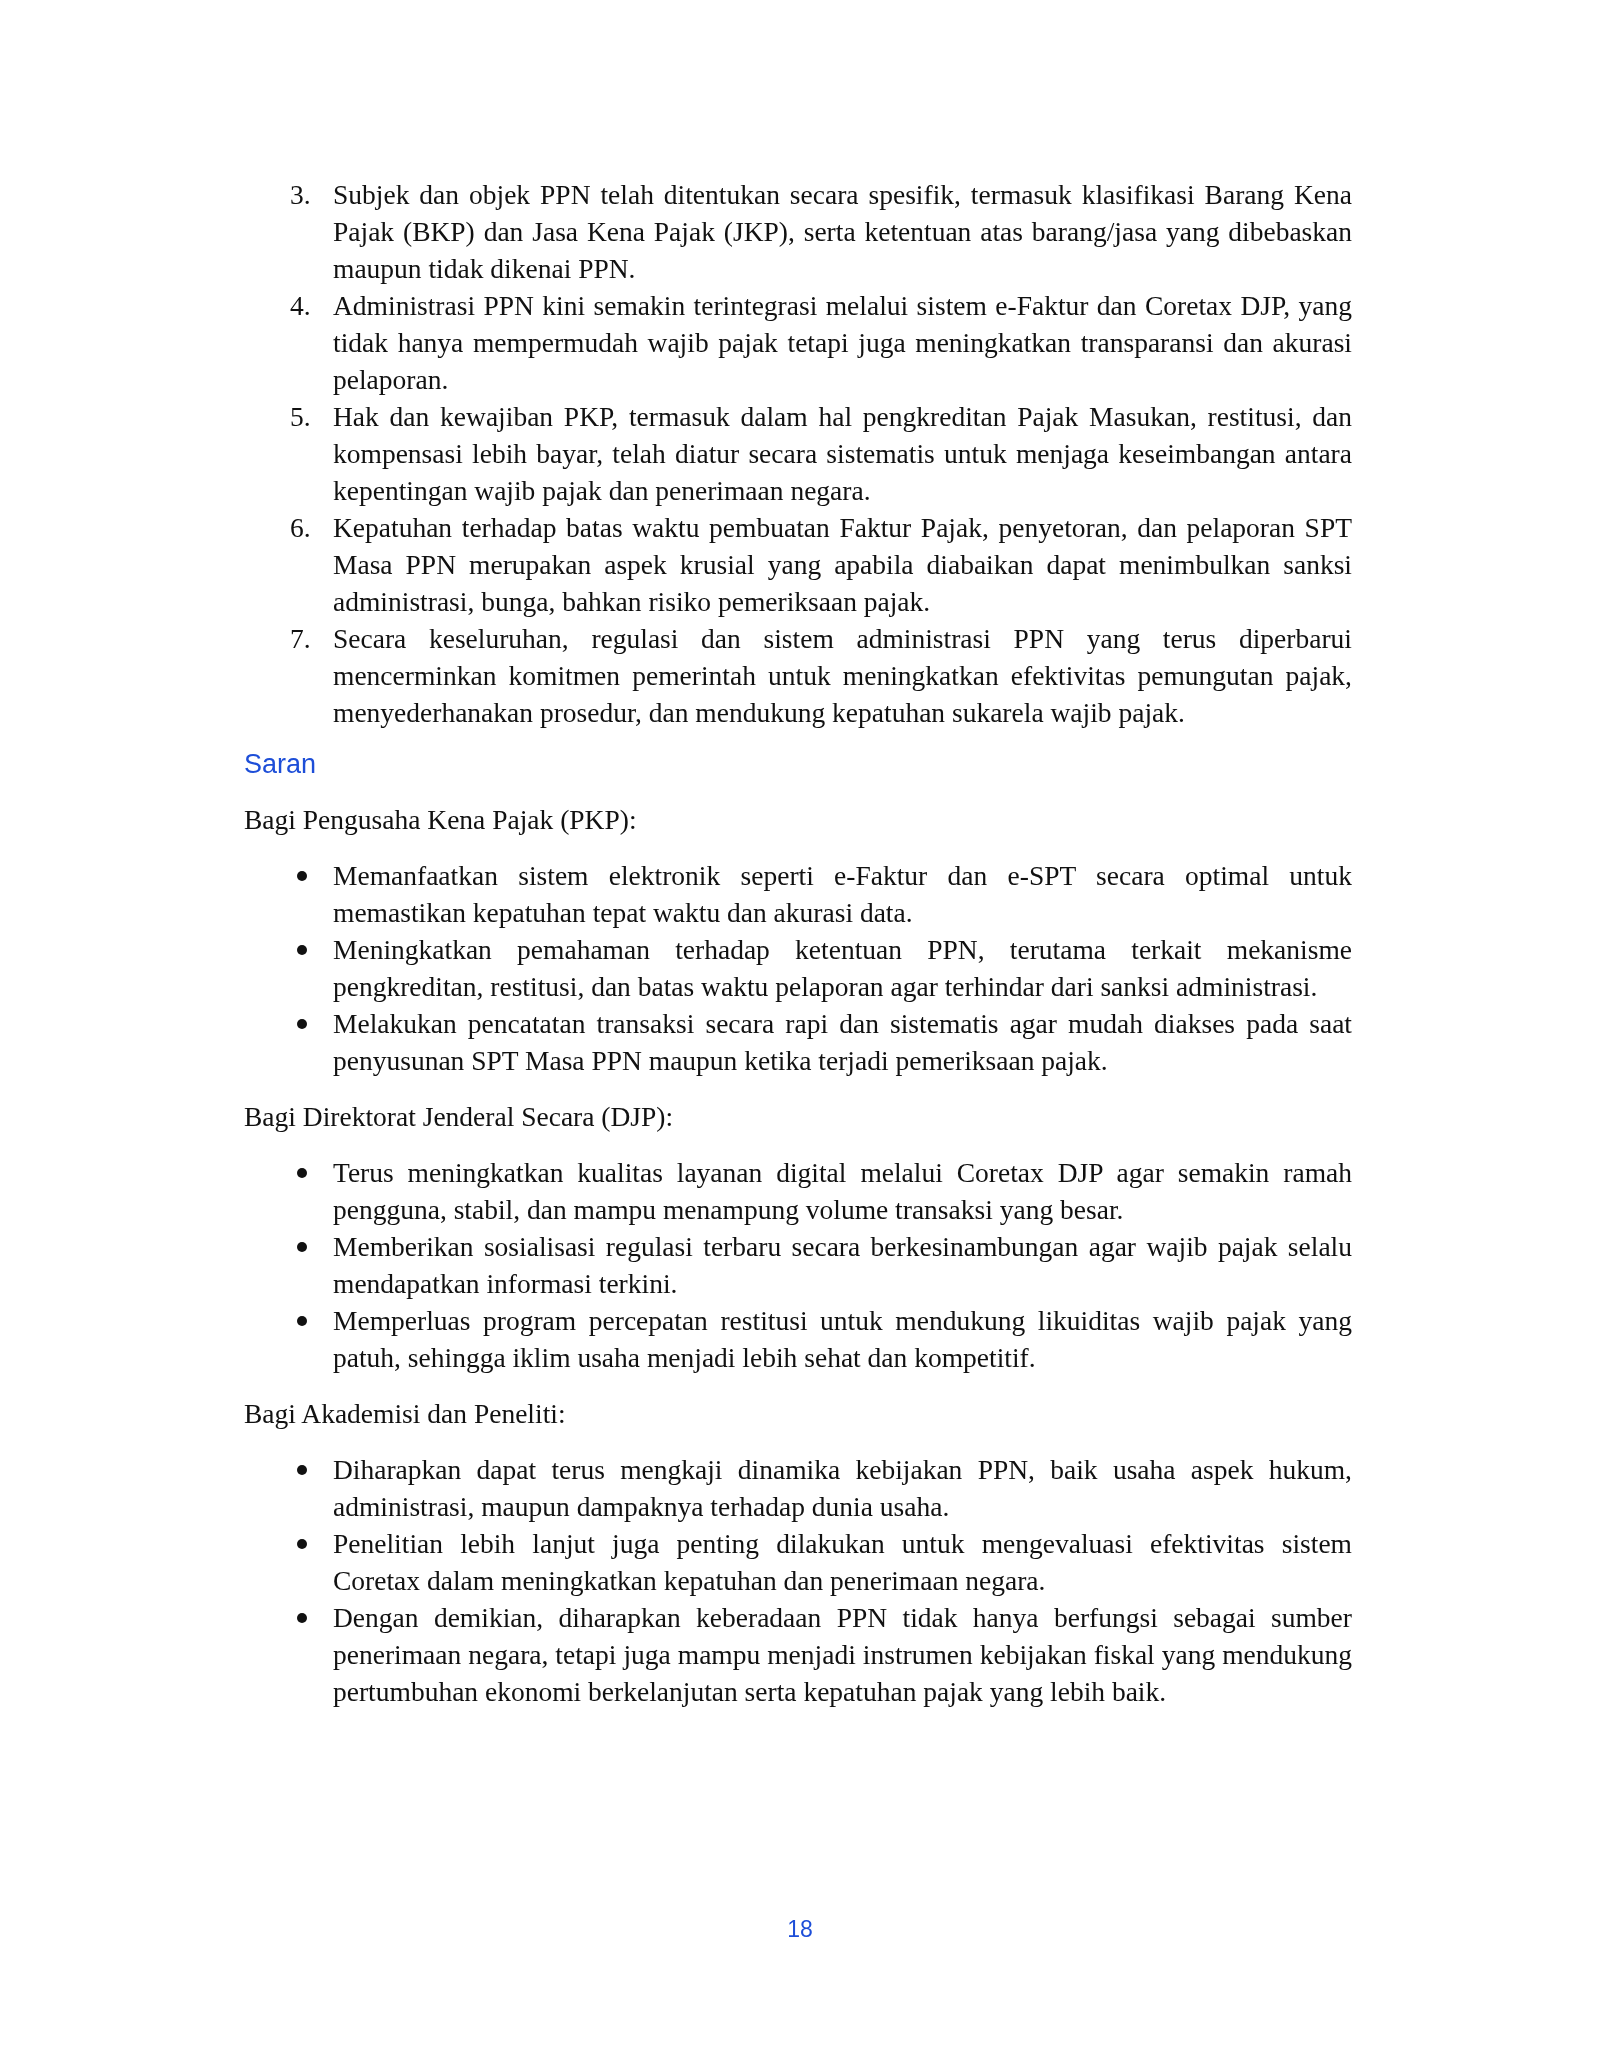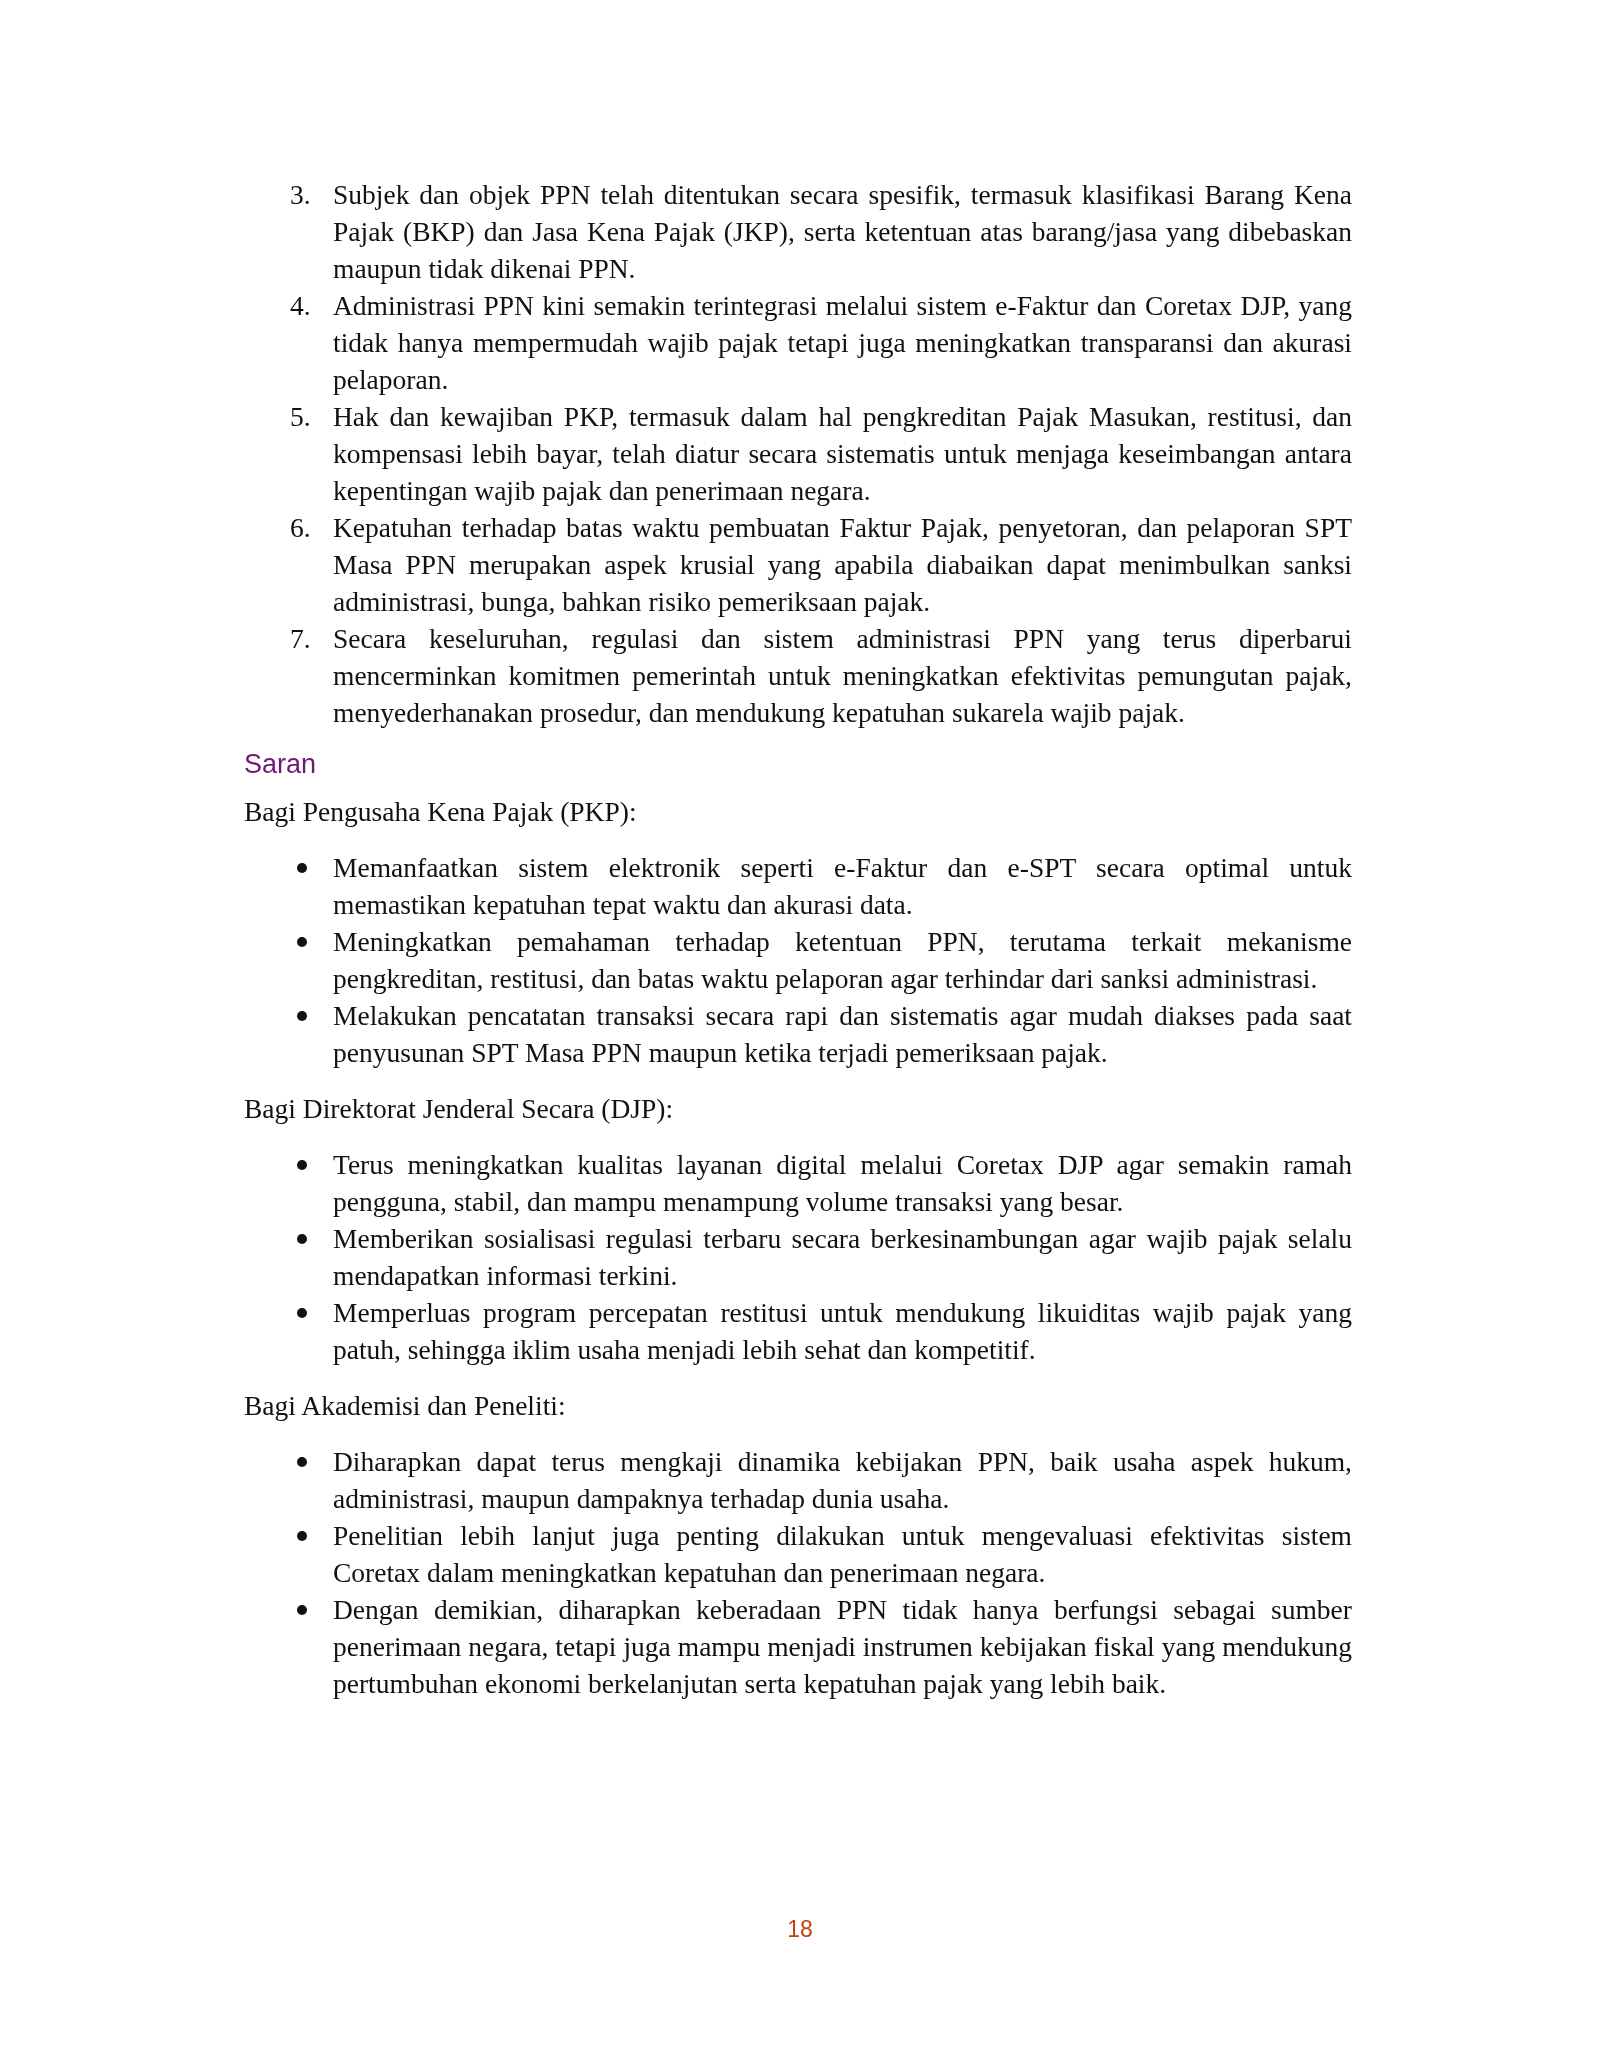--- a/index.html
+++ b/index.html
@@ -8,35 +8,35 @@
   .content {
     position: absolute; left: 244px; top: 176px; width: 1108px;
     font-family: "Liberation Serif", "DejaVu Serif", serif;
     font-size: 27.5px; line-height: 37px; color: #111;
   }
   .ol { margin: 0; padding: 0; list-style: none; }
   .ol li { position: relative; padding-left: 89px; text-align: justify; }
   .ol li .num { position: absolute; left: 46px; top: 0; }
   .heading {
     font-family: "Liberation Sans", "DejaVu Sans", sans-serif;
-    color: #701a75; font-size: 27px; line-height: 34px;
-    margin-top: 16px; margin-bottom: 12px;
+    color: #1d4ed8; font-size: 27px; line-height: 34px;
+    margin-top: 16px; margin-bottom: 20px;
   }
   p { margin: 0; }
   .intro { margin-bottom: 19px; }
   .group-title { margin-bottom: 19px; }
   .ul { margin: 0 0 19px 0; padding: 0; list-style: none; }
   .ul li { position: relative; padding-left: 89px; text-align: justify; }
   .ul li .bullet {
     position: absolute; left: 53px; top: 14px; width: 10px; height: 10px;
     border-radius: 50%; background: #111;
   }
   .page-number {
     position: absolute; left: 0; width: 1600px; top: 1916px; text-align: center;
-    font-family: "Liberation Sans", "DejaVu Sans", sans-serif; font-size: 23px; color: #c2410c;
+    font-family: "Liberation Sans", "DejaVu Sans", sans-serif; font-size: 23px; color: #1d4ed8;
   }
 </style>
 </head>
 <body>
 
 <div class="page">
   <div class="content">
 
     <ol class="ol">
       <li>

